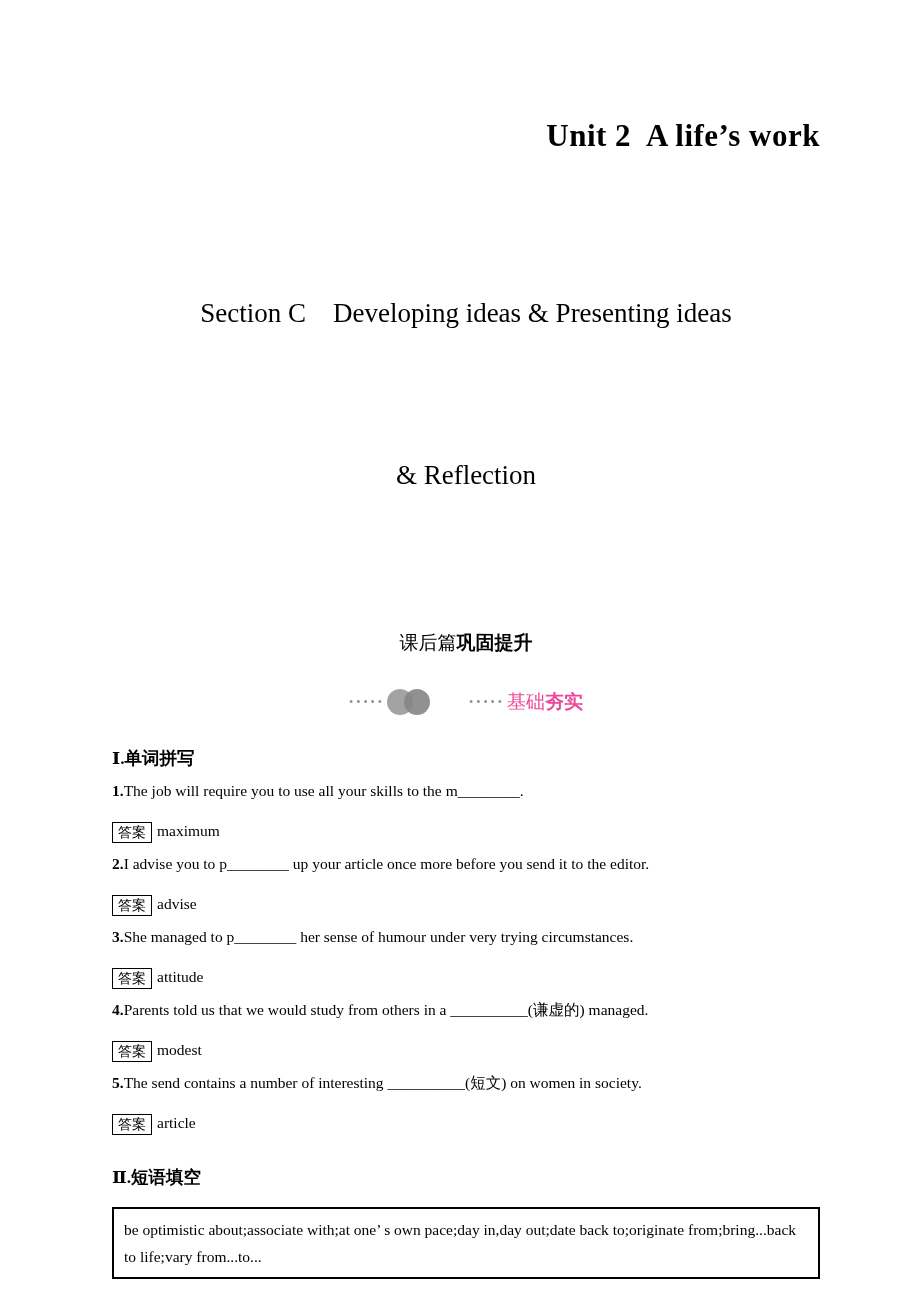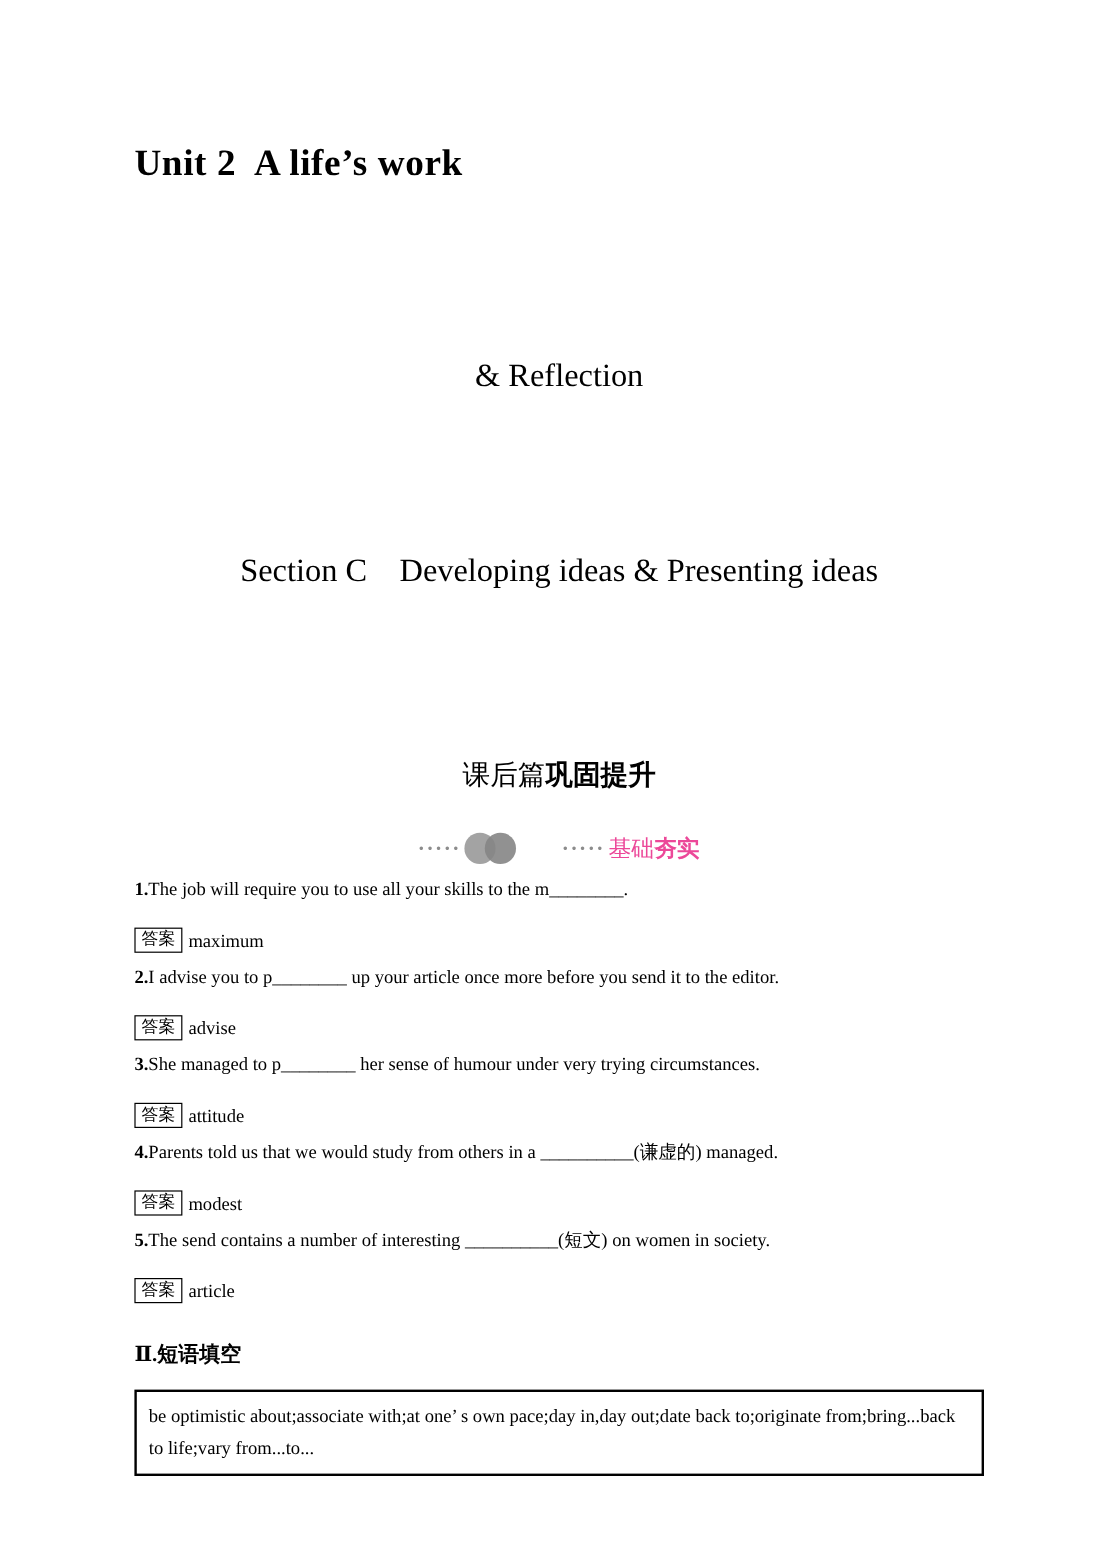--- a/index.html
+++ b/index.html
@@ -11,33 +11,34 @@
     position:relative;
     overflow:hidden;
   }
   .page { padding:118px 100px 0 112px; }
 
   .unit-title {
     font-size:31px;
     font-weight:700;
     white-space:pre-wrap;
     letter-spacing:0.5px;
+    text-align:right;
   }
   .section-title {
     margin-top:24px;
     text-align:center;
     font-size:27px;
     line-height:54px;
     font-weight:400;
     white-space:pre-wrap;
   }
   .kicker {
     margin-top:20px;
     text-align:center;
-    font-size:23px;
+    font-size:19px;
   }
   .kicker .b, .banner-label .b { font-weight:700; }
 
   .banner {
     margin-top:32px;
     display:flex;
     align-items:center;
     justify-content:center;
   }
   .dots { color:#8c8c8c; font-size:12px; letter-spacing:3px; line-height:1; }
@@ -62,21 +63,21 @@
     font-size:17.5px;
     font-weight:700;
   }
 
   .question { margin-top:10px; font-size:15.5px; line-height:21px; }
   .qnum { font-weight:700; }
   .answer-row {
     margin-top:21px;
     font-size:15.5px;
     display:flex;
-    align-items:flex-end;
+    align-items:flex-start;
   }
   .answer-box {
     border:1px solid #000;
     font-size:14px;
     line-height:17px;
     padding:1px 5px;
     display:inline-block;
     flex:none;
   }
   .answer-text { margin-left:5px; }
@@ -91,36 +92,37 @@
   }
 </style>
 </head>
 <body>
 
 <main class="page">
 
   <h1 class="unit-title">Unit 2  A life’s work</h1>
 
   <div class="section-title">
+    <div class="st-line">Section C　Developing ideas &amp; Presenting ideas</div>
     <div class="st-line">&amp; Reflection</div>
-    <div class="st-line">Section C　Developing ideas &amp; Presenting ideas</div>
   </div>
 
   <div class="kicker"><span>课后篇</span><span class="b">巩固提升</span></div>
 
   <div class="banner">
     <span class="dots">•••••</span>
     <span class="venn">
         <span class="c1"></span>
         <span class="c2"></span>
       </span>
     <span class="dots right">•••••</span>
     <span class="banner-label"><span>基础</span><span class="b">夯实</span></span>
   </div>
 
+  <h2 class="sec-heading">Ⅰ.单词拼写</h2>
   <div id="sec1-questions">
   <div class="qa-block">
     <p class="question"><b class="qnum">1.</b><span class="qtext">The job will require you to use all your skills to the m________.</span></p>
     <p class="answer-row">
           <span class="answer-box">答案</span>
           <span class="answer-text">maximum</span>
         </p>
   </div>
 
   <div class="qa-block">

